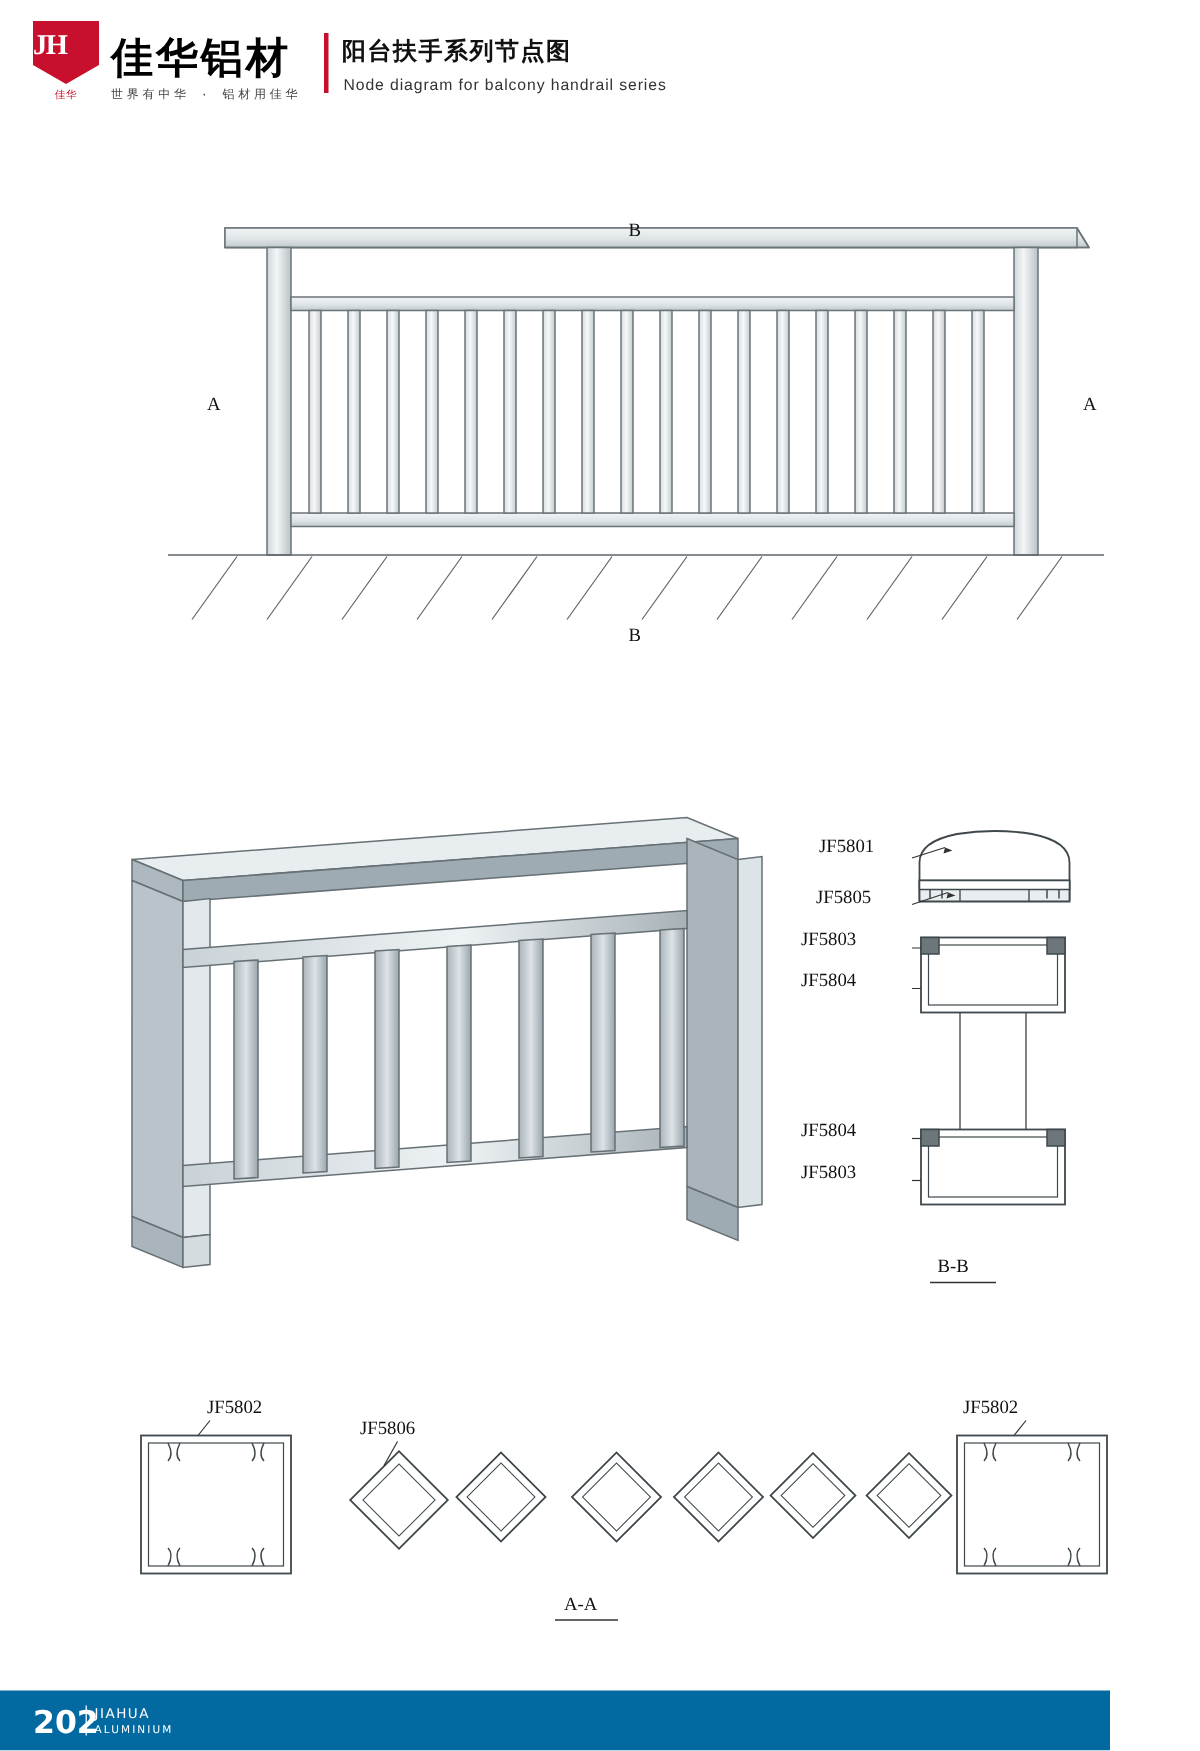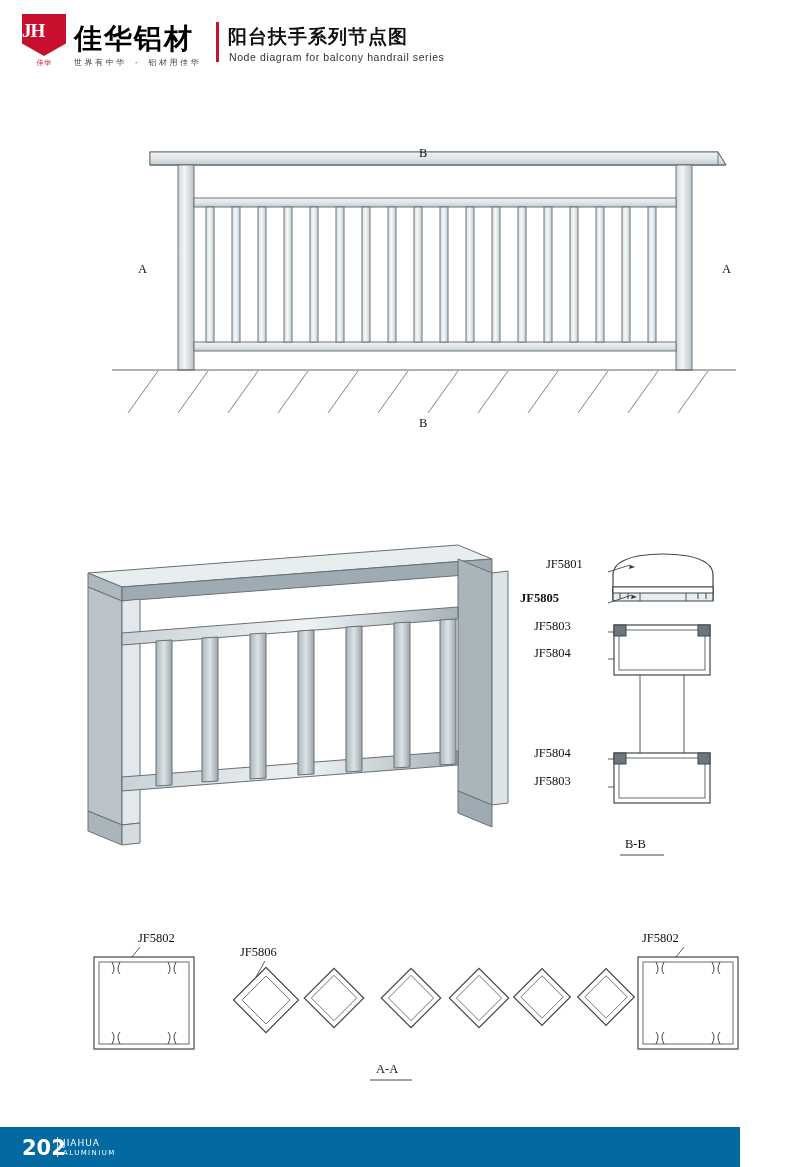--- a/index.html
+++ b/index.html
@@ -74,21 +74,21 @@
   }
   .title-divider {
     position: absolute;
     left: 216px; top: 22px;
     width: 3px; height: 40px;
     background: #c8102e;
   }
   .title-cn {
     position: absolute;
     left: 228px; top: 24px;
-    font-size: 19px;
+    font-size: 16px;
     font-weight: bold;
     letter-spacing: 1px;
     color: #111;
     font-family: "DejaVu Sans", sans-serif;
   }
   .title-en {
     position: absolute;
     left: 229px; top: 51px;
     font-size: 10.5px;
     letter-spacing: 0.6px;
@@ -316,21 +316,21 @@
     <rect x="99" y="233" width="86" height="40" fill="none" stroke="#3f484c" stroke-width="0.8"></rect>
     <rect x="94" y="228" width="12" height="11" fill="#6c767b" stroke="#3f484c" stroke-width="1"></rect>
     <rect x="178" y="228" width="12" height="11" fill="#6c767b" stroke="#3f484c" stroke-width="1"></rect>
     <line x1="88" y1="234" x2="94" y2="234" stroke="#333" stroke-width="0.8"></line>
     <line x1="88" y1="262" x2="94" y2="262" stroke="#333" stroke-width="0.8"></line>
 
     <line x1="100" y1="330" x2="144" y2="330" stroke="#333" stroke-width="0.9"></line>
   </svg>
 
   <div class="label" style="left:14px; top:32px;margin-left:12px;">JF5801</div>
-  <div class="label" style="left:0; top:66px;font-weight:bold;">JF5805</div>
+  <div class="label" style="left:24px; top:66px;">JF5805</div>
   <div class="label" style="left:14px; top:94px;">JF5803</div>
   <div class="label" style="left:14px; top:121px;">JF5804</div>
   <div class="label" style="left:14px; top:221px;">JF5804</div>
   <div class="label" style="left:14px; top:249px;">JF5803</div>
   <div class="label" style="left:105px; top:312px;">B-B</div>
 </div>
 
 <div style="position:absolute; left:60px; top:915px; width:680px; height:190px;">
   <svg width="680" height="190" viewBox="0 0 680 190">
 

